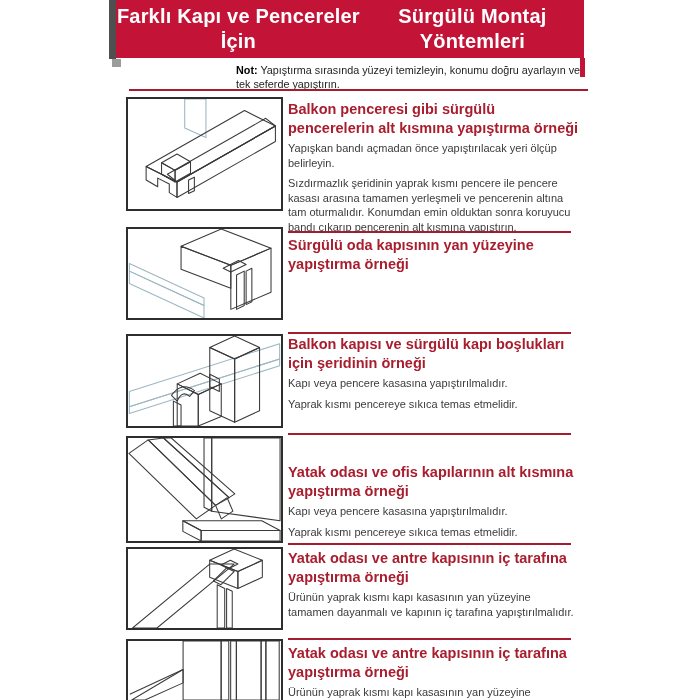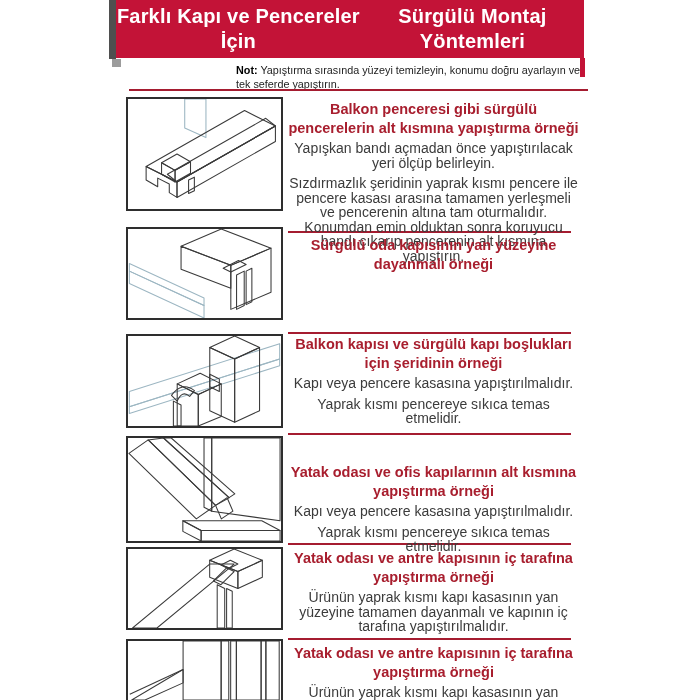--- a/index.html
+++ b/index.html
@@ -25,22 +25,22 @@
     font-size:10.8px;line-height:14px;color:#222;
   }
   .note b{color:#000;}
   .rule{position:absolute;height:2px;background:var(--divider);}
   .rule-full{left:129px;top:89px;width:459px;}
   .imgbox{
     position:absolute;left:126px;width:157px;border:2px solid #2e2e2e;background:#fff;overflow:hidden;
   }
   .imgbox svg{display:block;width:100%;height:100%;}
   .sect{position:absolute;left:288px;width:291px;}
-  .sect h2{color:var(--heading);font-size:14.5px;line-height:18.5px;font-weight:bold;margin-bottom:4px;text-align:center;}
-  .sect p{font-size:14px;line-height:14.5px;color:var(--body-text);margin-bottom:6px;text-align:center;}
+  .sect h2{color:var(--heading);font-size:14.5px;line-height:18.5px;font-weight:bold;margin-bottom:4px;}
+  .sect p{font-size:11px;line-height:14.5px;color:var(--body-text);margin-bottom:6px;}
   .sect p:empty{display:none;}
   .illus polygon,.illus path,.illus rect,.illus line{stroke:#3a3a3a;stroke-width:1.1;stroke-linejoin:round;fill:none;}
   .f-tan{fill:#efc186;} .f-tanL{fill:#f6dcb0;} .f-tanD{fill:#dfa45c;}
   .f-glass{fill:#d9eaf2;stroke:#9cb6c2 !important;} .f-glassL{fill:#eaf4f8;stroke:#9cb6c2 !important;}
   .f-gray{fill:#c6cbd1;} .f-grayD{fill:#aeb4bb;} .f-red{fill:var(--seal-red);}
 </style>
 </head>
 <body>
 
 <div class="banner-fold-left"></div>
@@ -139,21 +139,21 @@
     <rect class="f-tan" x="143" y="0" width="14" height="62"></rect>
   </svg>
 </div>
 
 <section class="sect" style="top:100px;">
   <h2>Balkon penceresi gibi sürgülü pencerelerin alt kısmına yapıştırma örneği</h2>
   <p>Yapışkan bandı açmadan önce yapıştırılacak yeri ölçüp belirleyin.</p>
   <p>Sızdırmazlık şeridinin yaprak kısmı pencere ile pencere kasası arasına tamamen yerleşmeli ve pencerenin altına tam oturmalıdır. Konumdan emin olduktan sonra koruyucu bandı çıkarıp pencerenin alt kısmına yapıştırın.</p>
 </section>
 <section class="sect" style="top:236px;">
-  <h2>Sürgülü oda kapısının yan yüzeyine dayanmalı örneği</h2>
+  <h2>Sürgülü oda kapısının yan yüzeyine yapıştırma örneği</h2>
 
 </section>
 <section class="sect" style="top:335px;">
   <h2>Balkon kapısı ve sürgülü kapı boşlukları için şeridinin örneği</h2>
   <p>Kapı veya pencere kasasına yapıştırılmalıdır.</p>
   <p>Yaprak kısmı pencereye sıkıca temas etmelidir.</p>
 </section>
 <section class="sect" style="top:463px;">
   <h2>Yatak odası ve ofis kapılarının alt kısmına yapıştırma örneği</h2>
   <p>Kapı veya pencere kasasına yapıştırılmalıdır.</p>

